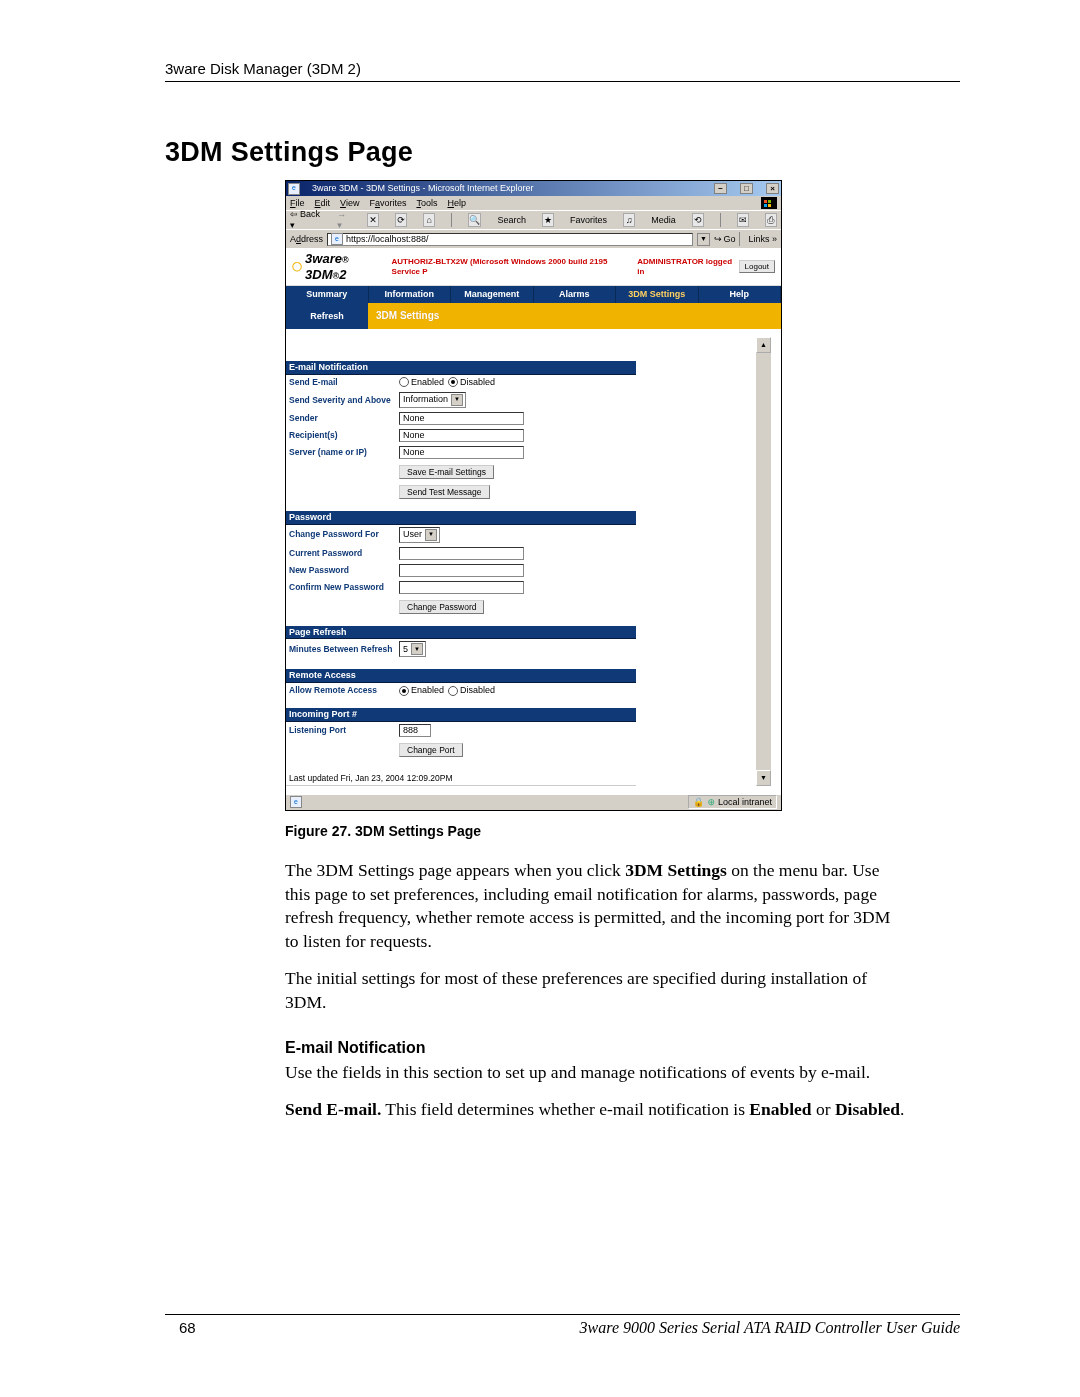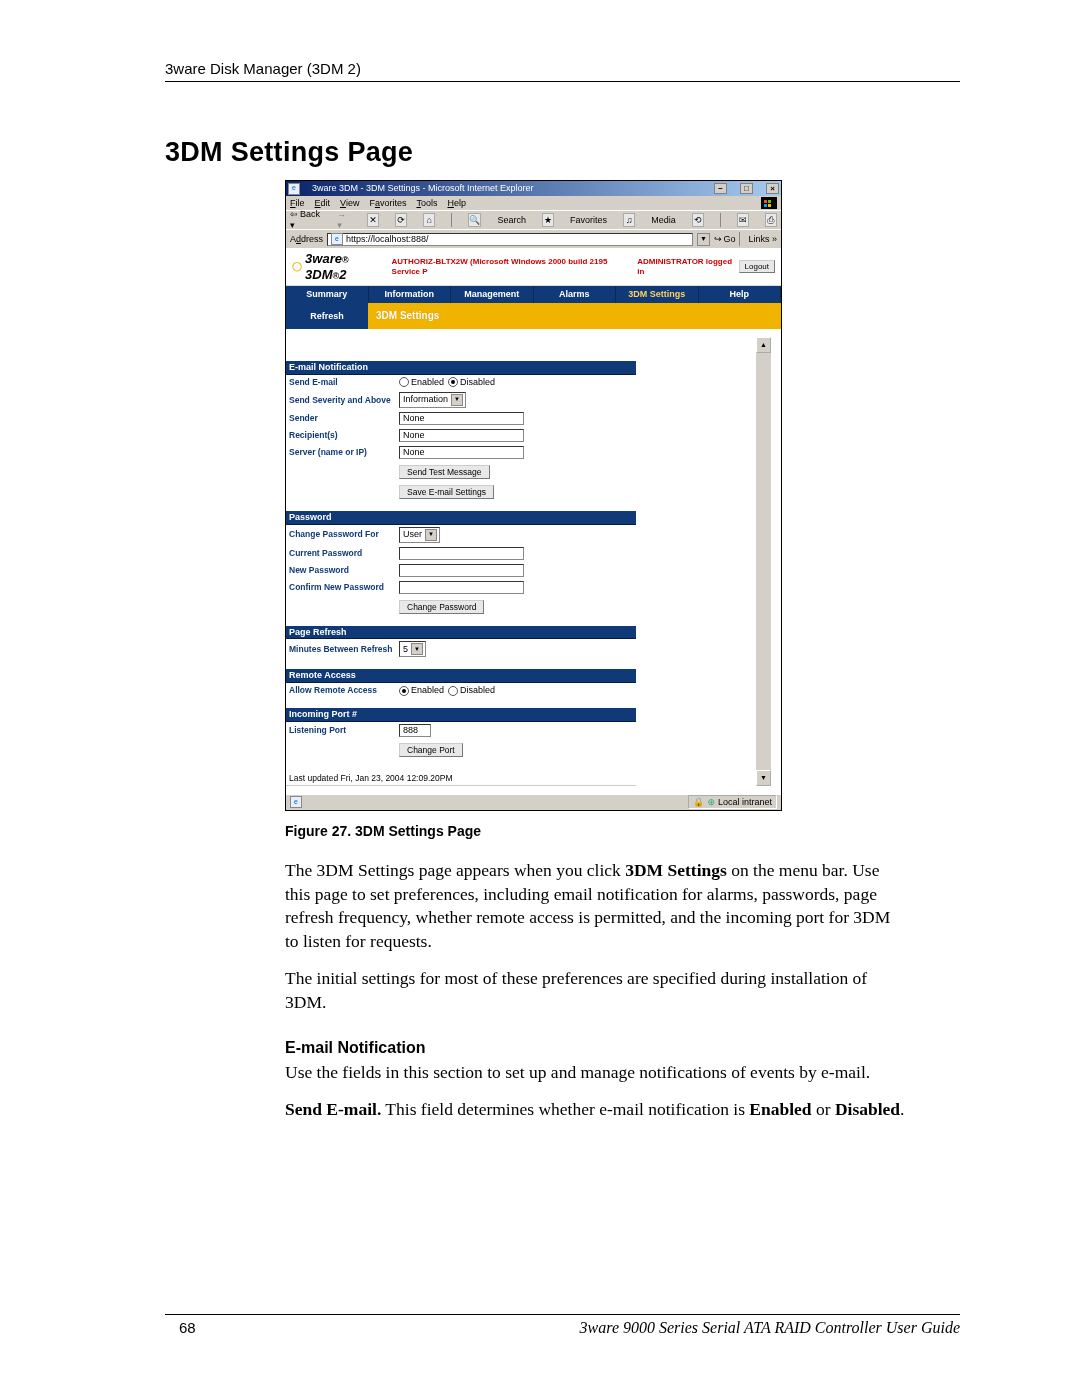--- a/index.html
+++ b/index.html
@@ -379,27 +379,27 @@
         </div>
         <div class="frow">
           <div class="flabel">Server (name or IP)</div>
           <div class="fval">
               <input class="txt" value="None" style="">
             </div>
         </div>
         <div class="frow">
             <div class="flabel"></div>
             <div class="fval">
-              <button class="btn">Send Test Message</button>
+              <button class="btn">Save E-mail Settings</button>
             </div>
           </div>
         <div class="frow">
             <div class="flabel"></div>
             <div class="fval">
-              <button class="btn">Save E-mail Settings</button>
+              <button class="btn">Send Test Message</button>
             </div>
           </div>
 
         <div class="section-head">Password</div>
         <div class="frow">
           <div class="flabel">Change Password For</div>
           <div class="fval">
               <span class="sel">
                 <span>User</span>
                 <span class="arr">▼</span>

